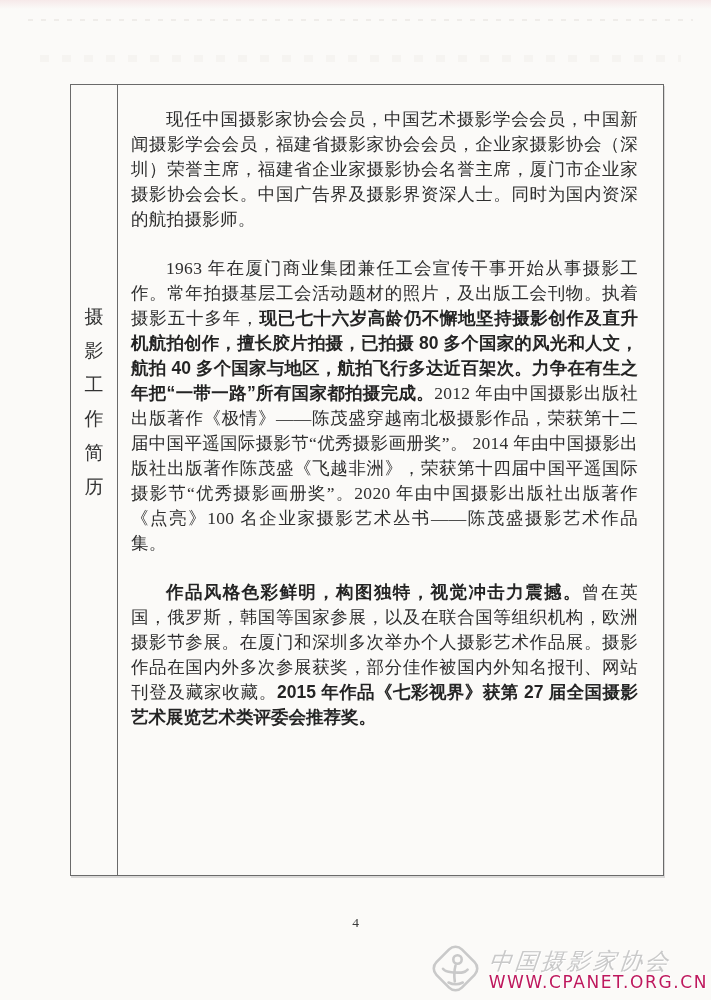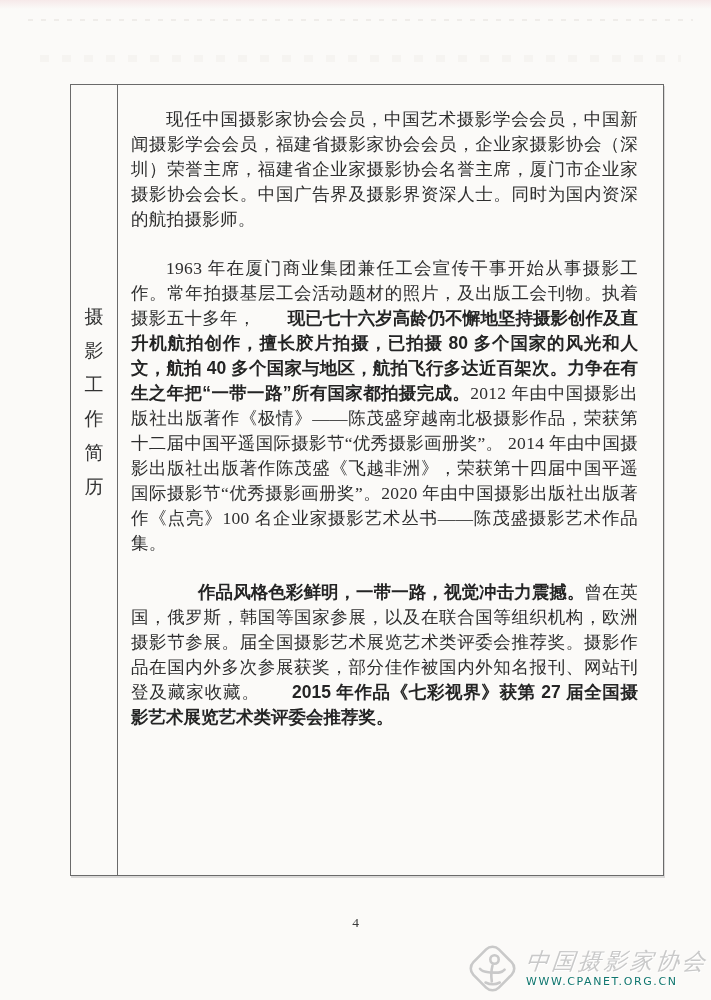--- a/index.html
+++ b/index.html
@@ -56,21 +56,20 @@
     font-size:17.5px;line-height:25px;letter-spacing:.3px;
     color:#2e2e2e;
     text-align:justify;
     text-indent:2em;
   }
   .run{font-family:"Liberation Serif", serif;}
   .run.bold{
     font-family:"Liberation Sans", sans-serif;
     font-weight:bold;color:#242424;
     letter-spacing:0;
-    margin-left:32px;
   }
   .page-number{
     position:absolute;left:0;right:0;top:915px;
     text-align:center;
     font-size:13.5px;color:#3a3a3a;
     font-family:"Liberation Serif", serif;
   }
   
   .watermark{
     position:absolute;right:3px;bottom:3px;
@@ -83,22 +82,22 @@
     font-family:"DejaVu Serif", serif;
     font-style:italic;
     font-size:23px;line-height:26px;
     color:#c9c9c9;
     letter-spacing:3px;
     text-shadow:1px 1px 0 #ffffff;
     transform:skewX(-6deg);
   }
   .wm-url{
     font-family:"DejaVu Sans", sans-serif;
-    font-size:11px;line-height:16px;
-    color:#0f766e;
+    font-size:17px;line-height:16px;
+    color:#be185d;
     letter-spacing:1.6px;
     text-shadow:1px 1px 0 #ffffff;
   }
 </style>
 </head>
 <body>
 
 <div class="page">
 
   <div class="scan-top"></div>
@@ -110,21 +109,21 @@
         <div class="vchar">摄</div>
         <div class="vchar">影</div>
         <div class="vchar">工</div>
         <div class="vchar">作</div>
         <div class="vchar">简</div>
         <div class="vchar">历</div>
       </div>
     <div class="content-col">
         <p class="para"><span class="run">现任中国摄影家协会会员，中国艺术摄影学会会员，中国新闻摄影学会会员，福建省摄影家协会会员，企业家摄影协会（深圳）荣誉主席，福建省企业家摄影协会名誉主席，厦门市企业家摄影协会会长。中国广告界及摄影界资深人士。同时为国内资深的航拍摄影师。</span></p>
         <p class="para"><span class="run">1963 年在厦门商业集团兼任工会宣传干事开始从事摄影工作。常年拍摄基层工会活动题材的照片，及出版工会刊物。执着摄影五十多年，</span><span class="run bold">现已七十六岁高龄仍不懈地坚持摄影创作及直升机航拍创作，擅长胶片拍摄，已拍摄 80 多个国家的风光和人文，航拍 40 多个国家与地区，航拍飞行多达近百架次。力争在有生之年把“一带一路”所有国家都拍摄完成。</span><span class="run">2012 年由中国摄影出版社出版著作《极情》——陈茂盛穿越南北极摄影作品，荣获第十二届中国平遥国际摄影节“优秀摄影画册奖”。 2014 年由中国摄影出版社出版著作陈茂盛《飞越非洲》，荣获第十四届中国平遥国际摄影节“优秀摄影画册奖”。2020 年由中国摄影出版社出版著作《点亮》100 名企业家摄影艺术丛书——陈茂盛摄影艺术作品集。</span></p>
-        <p class="para"><span class="run bold">作品风格色彩鲜明，一带一路，视觉冲击力震撼。</span><span class="run">曾在英国，俄罗斯，韩国等国家参展，以及在联合国等组织机构，欧洲摄影节参展。届全国摄影艺术展览艺术类评委会推荐奖。摄影作品在国内外多次参展获奖，部分佳作被国内外知名报刊、网站刊登及藏家收藏。</span><span class="run bold">2015 年作品《七彩视界》获第 27 届全国摄影艺术展览艺术类评委会推荐奖。</span></p>
+        <p class="para"><span class="run bold">作品风格色彩鲜明，构图独特，视觉冲击力震撼。</span><span class="run">曾在英国，俄罗斯，韩国等国家参展，以及在联合国等组织机构，欧洲摄影节参展。在厦门和深圳多次举办个人摄影艺术作品展。摄影作品在国内外多次参展获奖，部分佳作被国内外知名报刊、网站刊登及藏家收藏。</span><span class="run bold">2015 年作品《七彩视界》获第 27 届全国摄影艺术展览艺术类评委会推荐奖。</span></p>
       </div>
   </div>
 
   <div class="page-number">4</div>
 
   <div class="watermark">
     <svg class="wm-logo" width="57" height="57" viewBox="0 0 57 57">
       <g fill="none" stroke="#c9c9c9" stroke-width="2.6" stroke-linecap="round" stroke-linejoin="round">
         <rect x="10.5" y="10.5" width="36" height="36" rx="9" transform="rotate(45 28.5 28.5)"></rect>
         <circle cx="30.5" cy="19.5" r="4.2"></circle>

